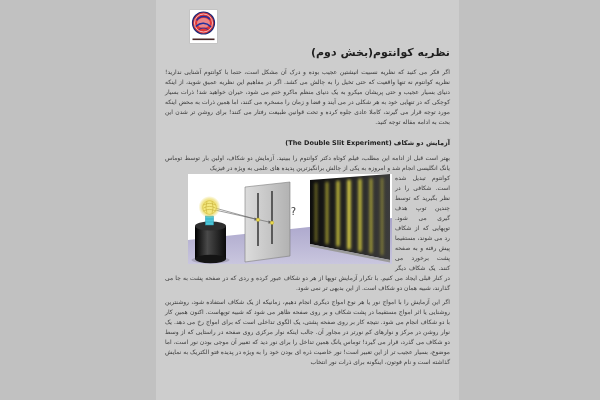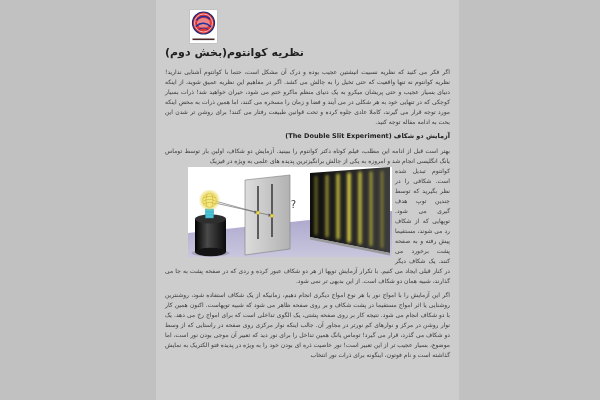--- a/index.html
+++ b/index.html
@@ -17,32 +17,32 @@
     padding:0 9px;
     direction:rtl;
     color:#3a3a3a;
   }
   .logo{
     position:absolute;top:10px;left:34px;
     width:27px;height:33px;background:#ffffff;
     box-shadow:0 0 0 0.5px #bbb;
   }
   .title{
-    font-size:11px;font-weight:bold;text-align:left;
+    font-size:11px;font-weight:bold;text-align:right;
     margin:46px 0 0 0;color:#1f1f1f;letter-spacing:0.2px;
   }
   .body-text{
     font-size:6px;line-height:10px;text-align:justify;
     text-justify:inter-word;
   }
   p{margin:0;}
   .p1{margin-top:8px;}
   .heading{
     font-size:6.5px;font-weight:bold;text-align:right;
-    margin:5px 0 0 0;color:#1f1f1f;
+    margin:12px 0 0 0;color:#1f1f1f;
   }
   .p2intro{margin-top:6px;}
   .figure{
     float:left;
     width:204px;height:90px;
     background:#ffffff;
     margin:1px 3px 2px 23px;
   }
   .figure svg{display:block;}
   .p3{margin-top:4px;}

